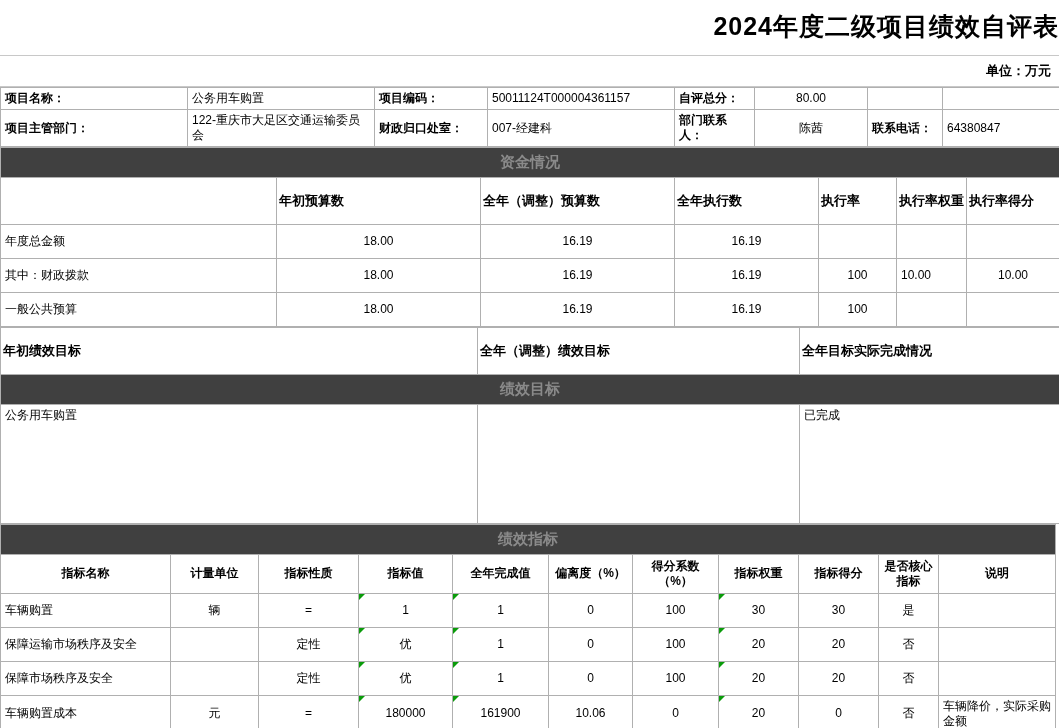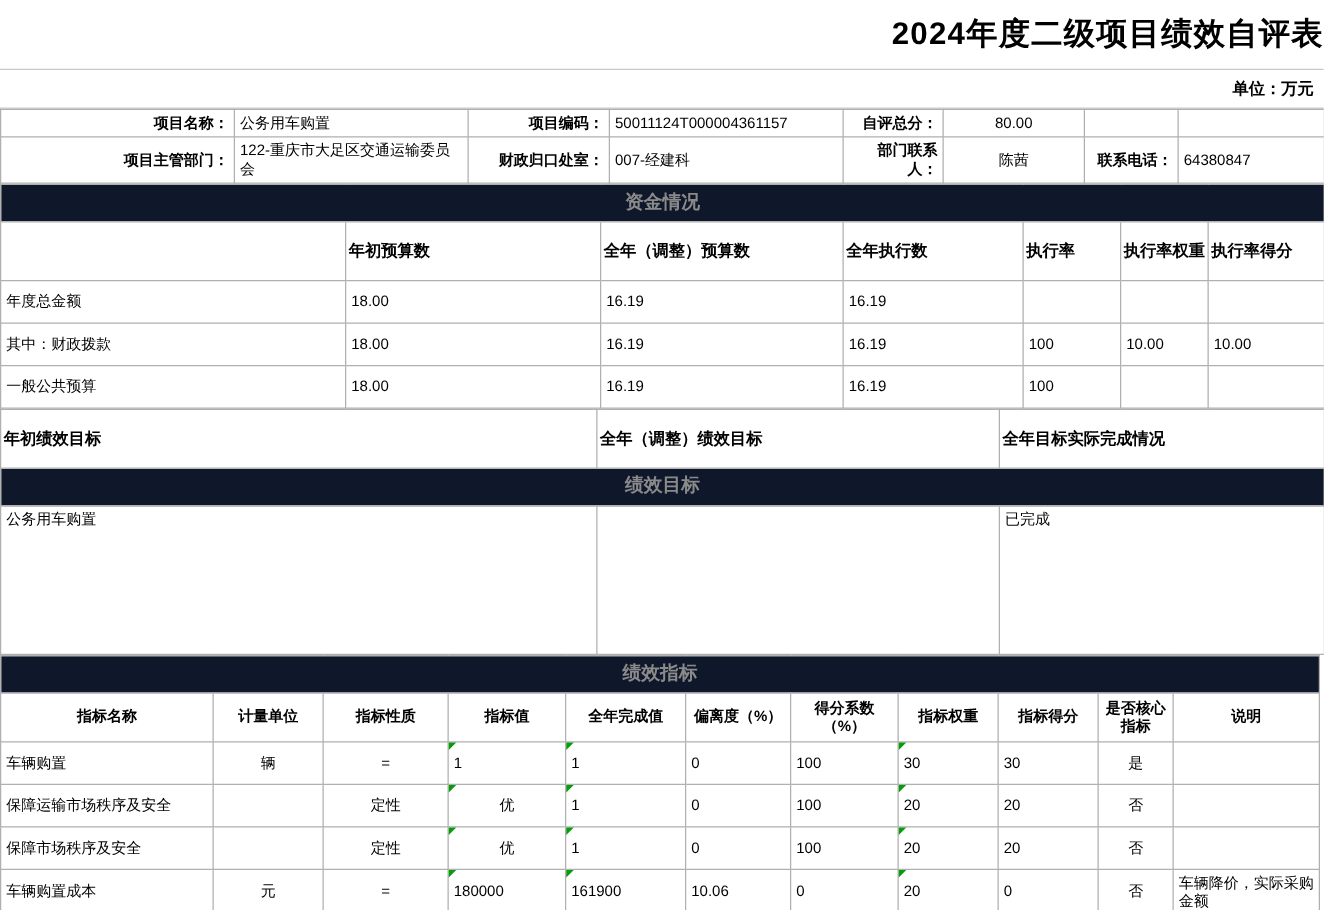--- a/index.html
+++ b/index.html
@@ -33,35 +33,35 @@
   }
   td,th{
     border:1px solid #b0b0b0;
     padding:3px 4px;
     font-size:12px;
     vertical-align:middle;
     word-wrap:break-word;
     line-height:1.25;
   }
   .lbl{
-    text-align:right;
+    text-align:left;
     font-weight:bold;
   }
   .val{text-align:left;}
-  .num{text-align:left;}
+  .num{text-align:center;}
   .ctr{text-align:center;}
   .sect{
     text-align:center;
     font-weight:bold;
     font-size:15px;
     color:#8a8a8a;
     padding:5px 0;
     border-left:1px solid #b0b0b0;
     border-right:1px solid #b0b0b0;
-    background:#0f172a;
+    background:#404040;
   }
   .hdr{
     text-align:left;
     font-weight:bold;
     font-size:13px;
     padding:15px 2px;
   }
   .hdr-sm{
     text-align:center;
     font-weight:bold;

